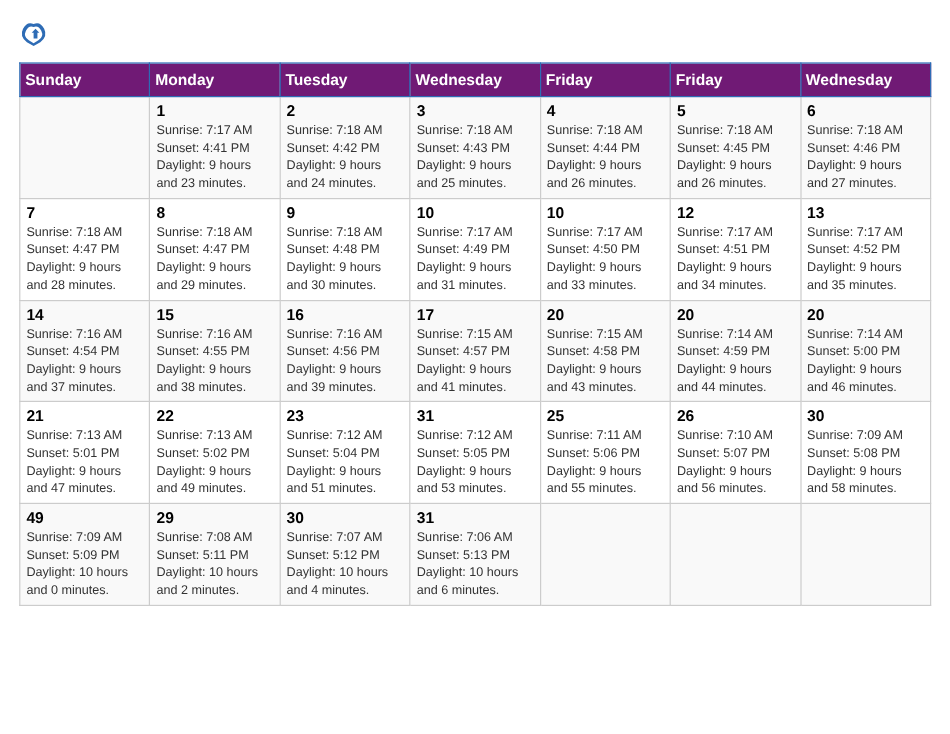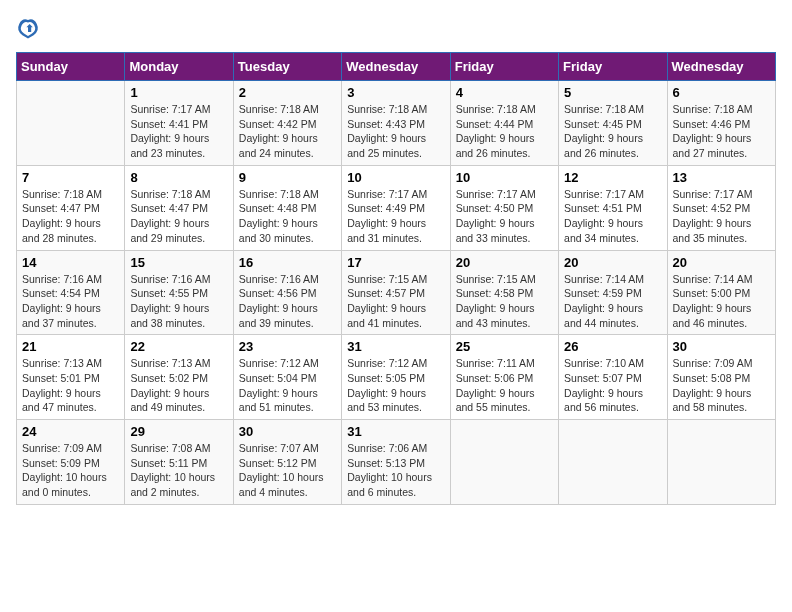--- a/index.html
+++ b/index.html
@@ -233,21 +233,21 @@
           <div class="day-number">26</div>
           <div class="day-detail">Sunrise: 7:10 AM<br>Sunset: 5:07 PM<br>Daylight: 9 hours and 56 minutes.</div>
         </td>
         <td>
           <div class="day-number">30</div>
           <div class="day-detail">Sunrise: 7:09 AM<br>Sunset: 5:08 PM<br>Daylight: 9 hours and 58 minutes.</div>
         </td>
       </tr>
       <tr>
         <td>
-          <div class="day-number">24</div>
+          <div class="day-number">49</div>
           <div class="day-detail">Sunrise: 7:09 AM<br>Sunset: 5:09 PM<br>Daylight: 10 hours and 0 minutes.</div>
         </td>
         <td>
           <div class="day-number">29</div>
           <div class="day-detail">Sunrise: 7:08 AM<br>Sunset: 5:11 PM<br>Daylight: 10 hours and 2 minutes.</div>
         </td>
         <td>
           <div class="day-number">30</div>
           <div class="day-detail">Sunrise: 7:07 AM<br>Sunset: 5:12 PM<br>Daylight: 10 hours and 4 minutes.</div>
         </td>

